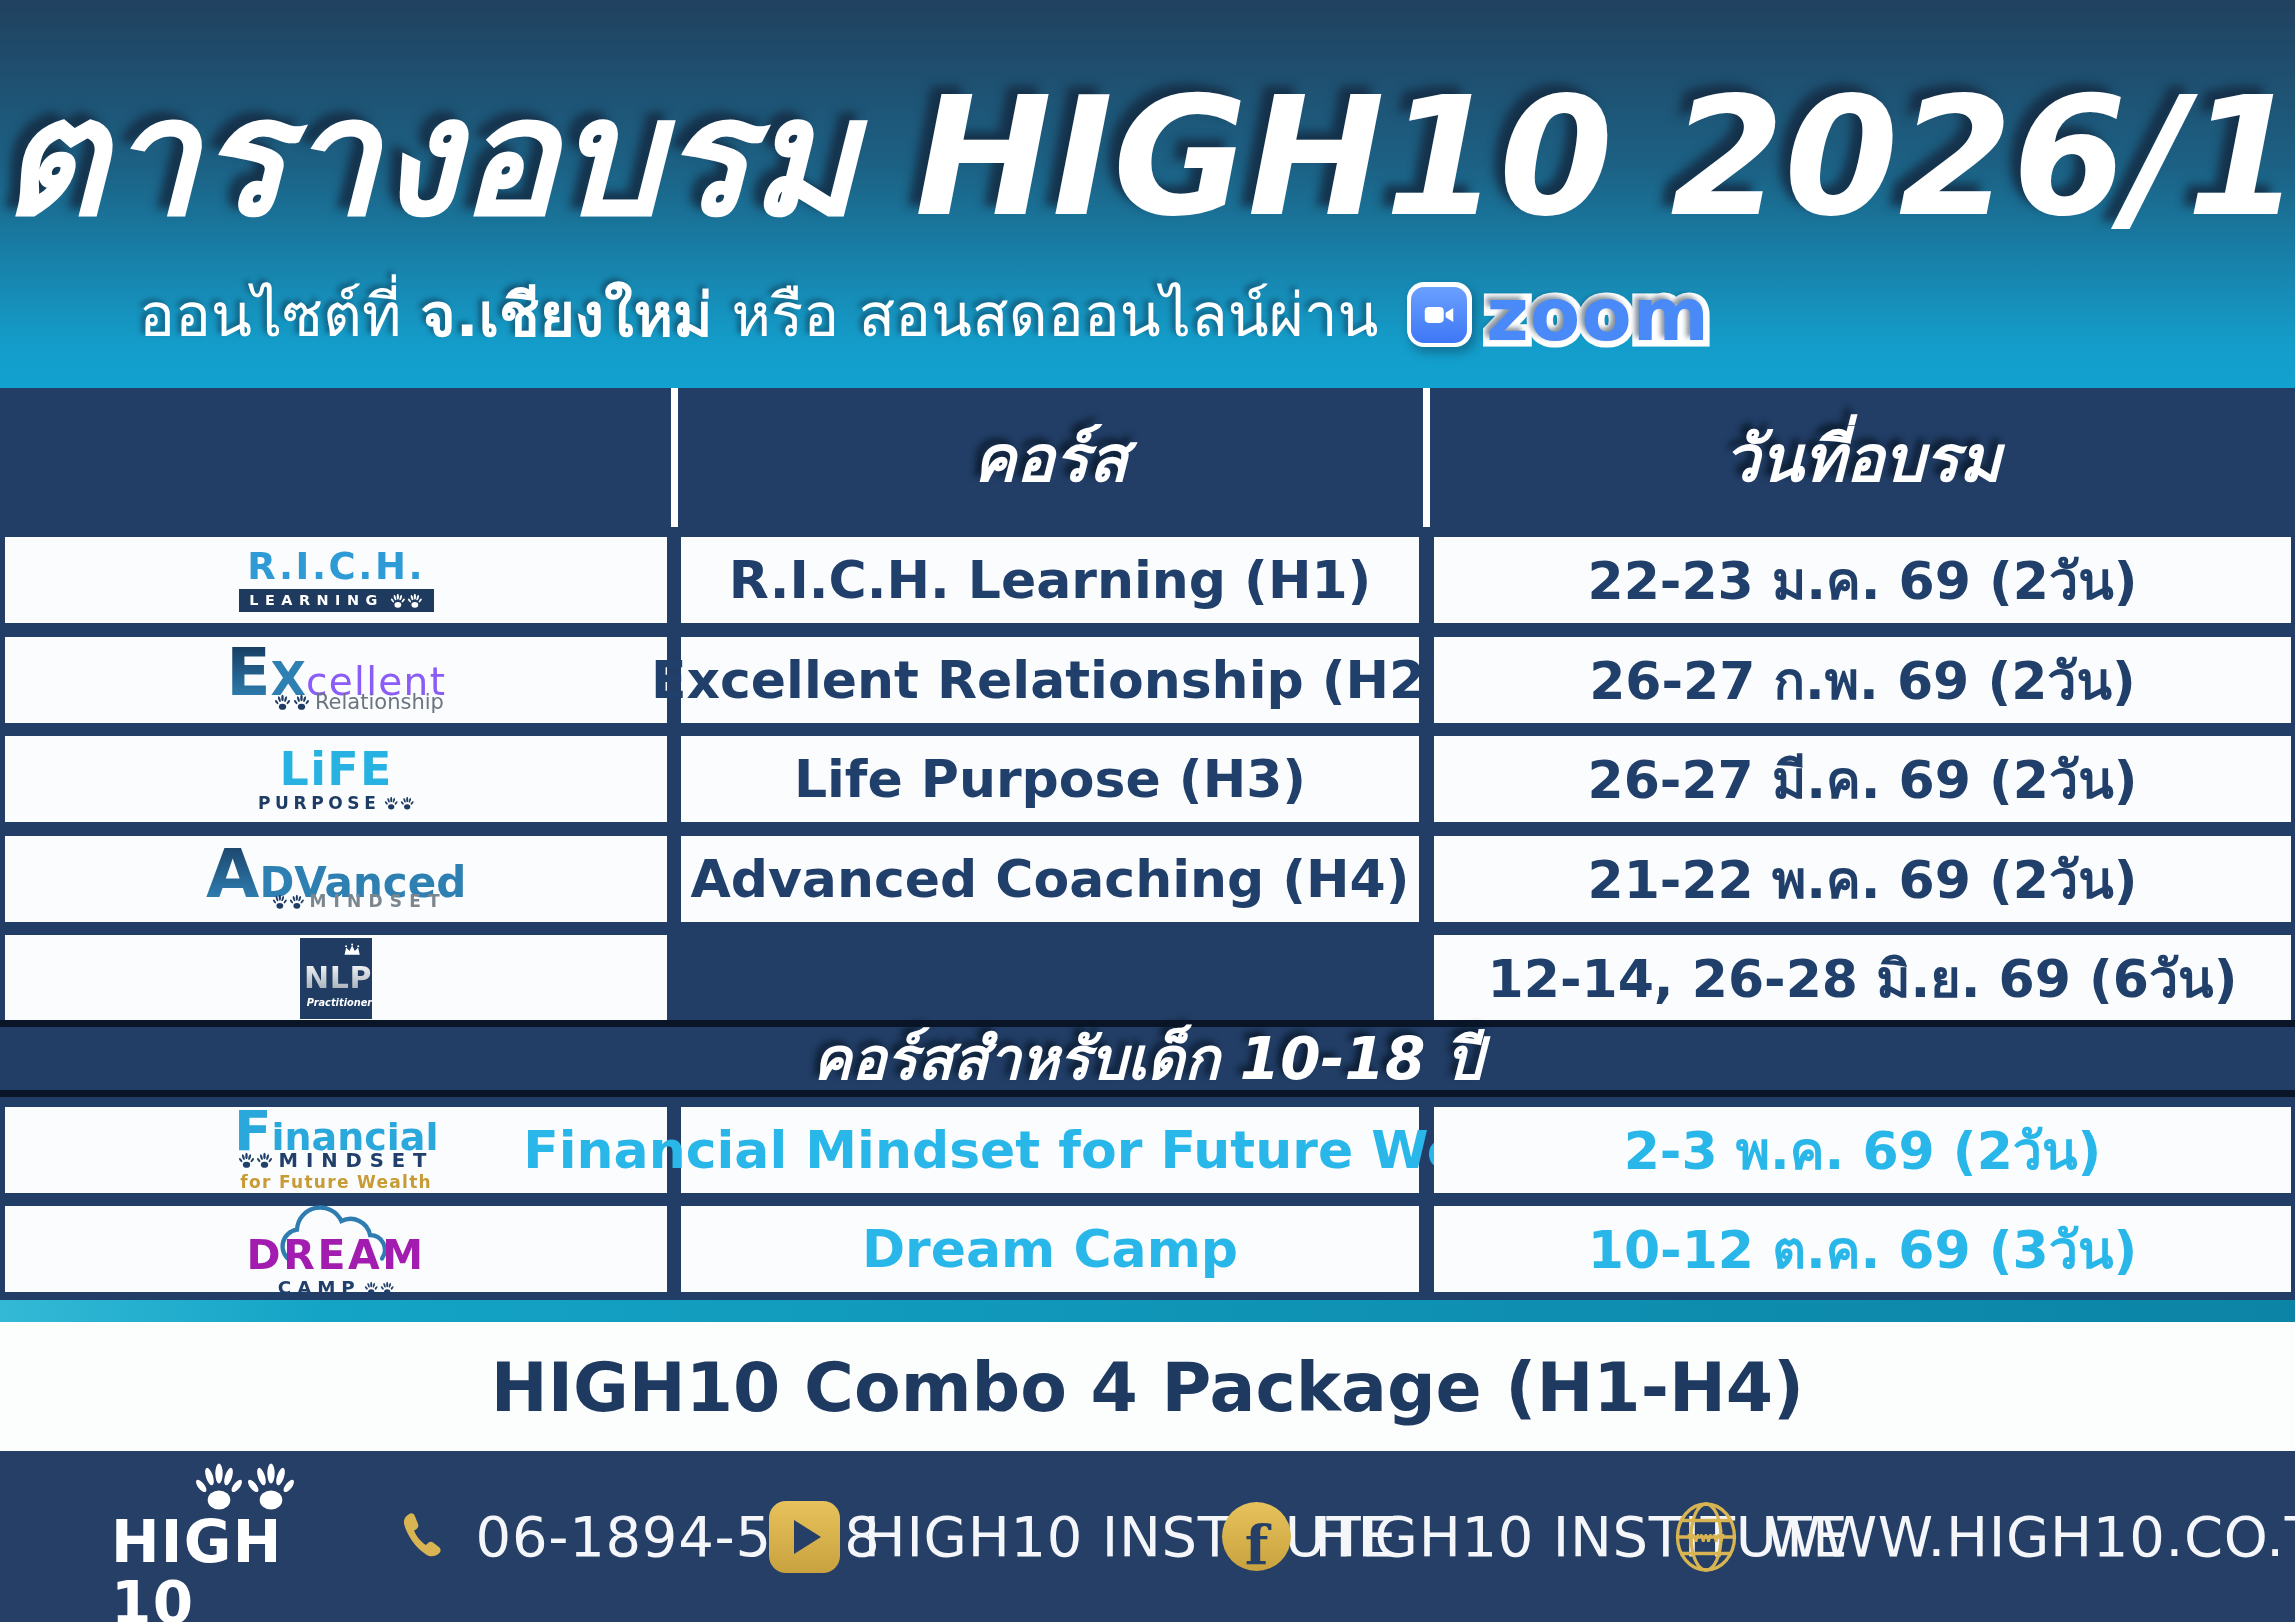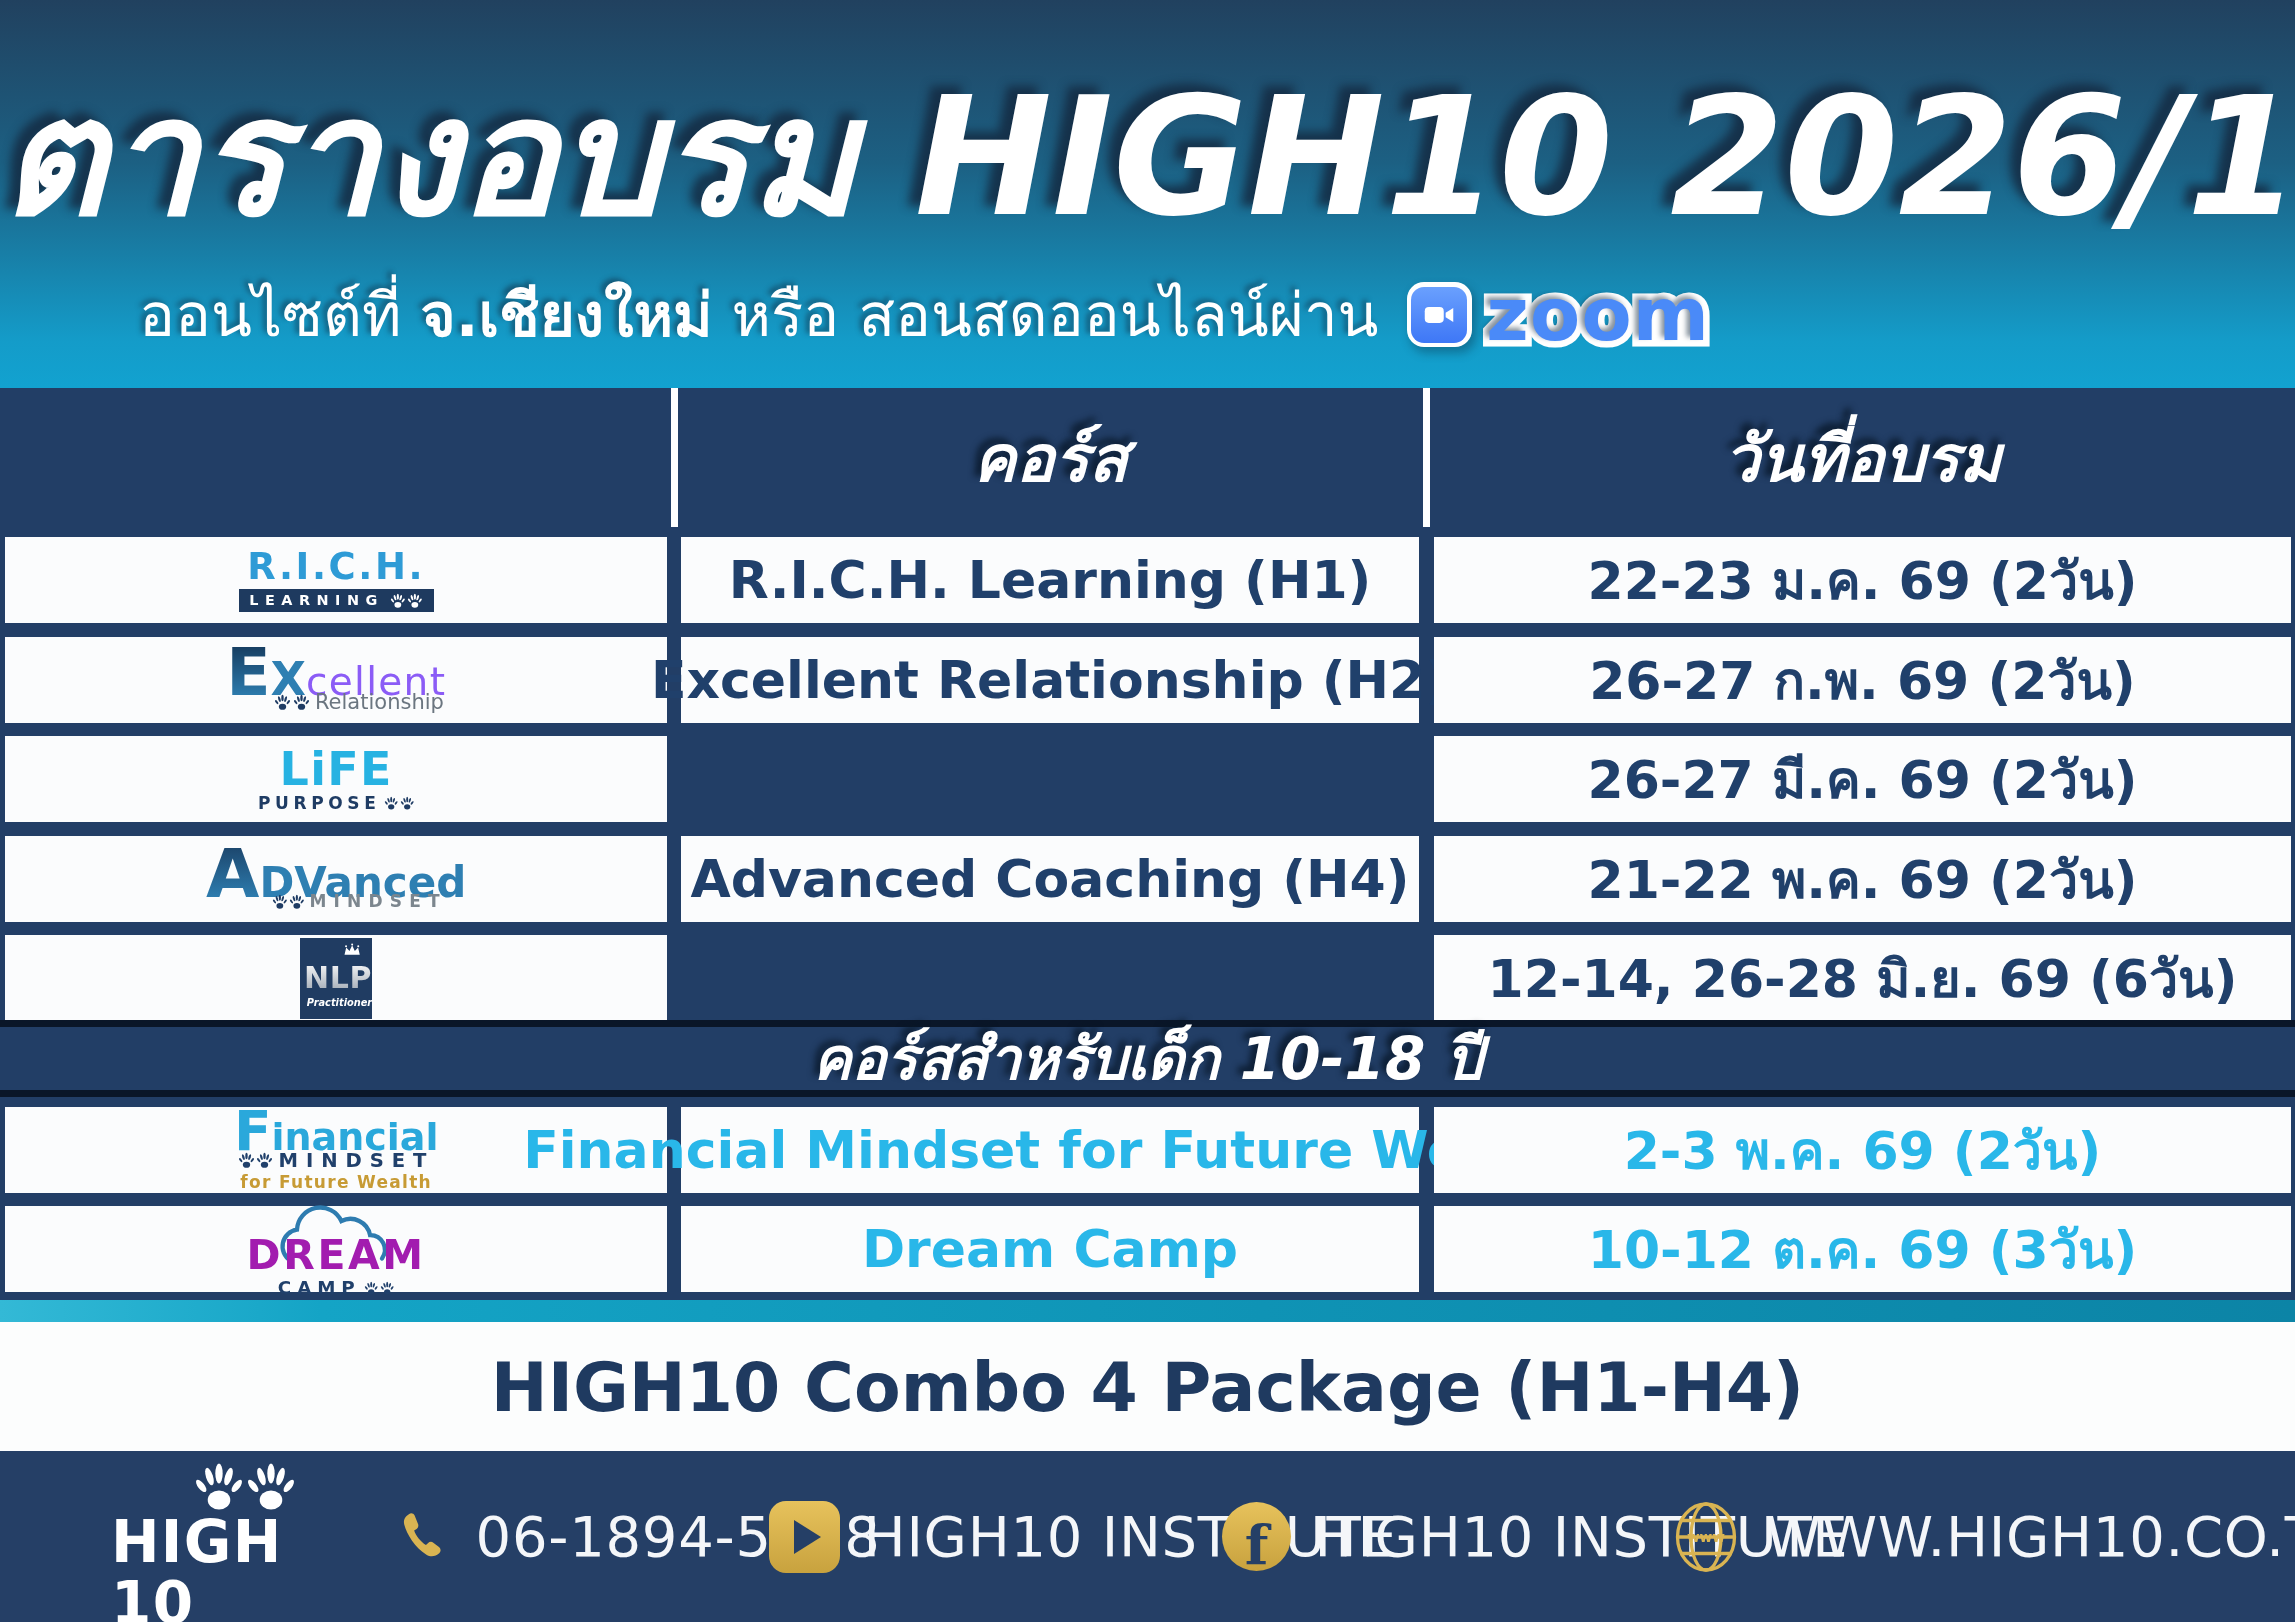--- a/index.html
+++ b/index.html
@@ -257,20 +257,23 @@
           <svg class="hand" viewBox="0 0 22 22" width="14.4" height="14.4">
               <use href="#sym-hand"></use>
             </svg>
             <svg class="hand" viewBox="0 0 22 22" width="14.4" height="14.4">
               <use href="#sym-hand"></use>
             </svg>
         </span>
       </div>
     </div>
   </div>
+  <div class="cell c2">
+      <span class="course-text">Life Purpose (H3)</span>
+    </div>
   <div class="cell c3">
       <span class="date-text">26-27 มี.ค. 69 (2วัน)</span>
     </div>
 </div>
 
 <div class="row" style="top:836px">
   <div class="cell c1">
     <div class="logo">
       <div class="adv-line1">
         <span class="adv-a">A</span>

